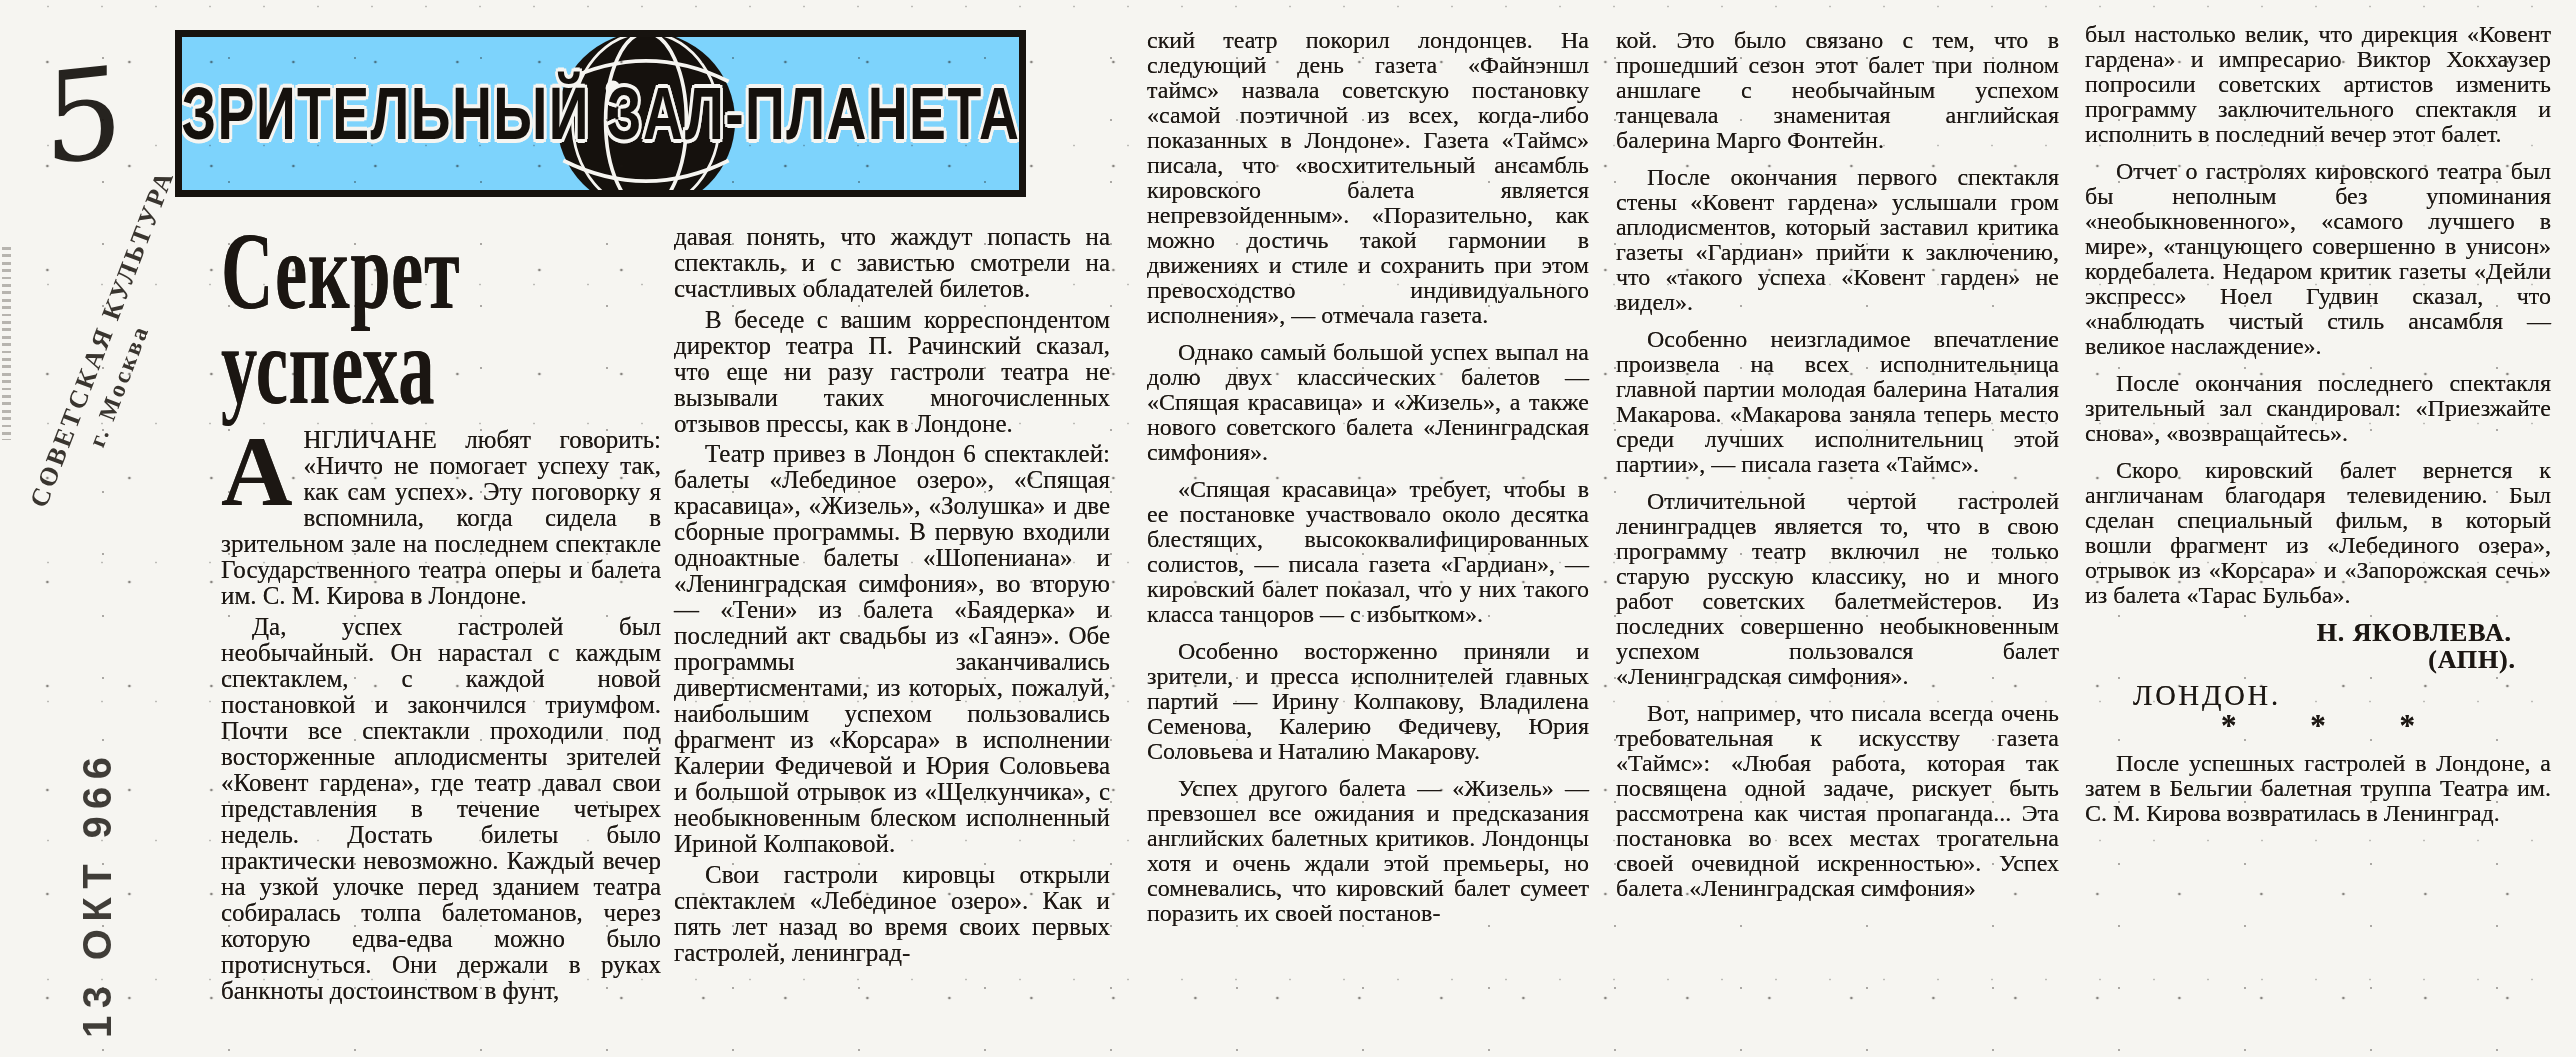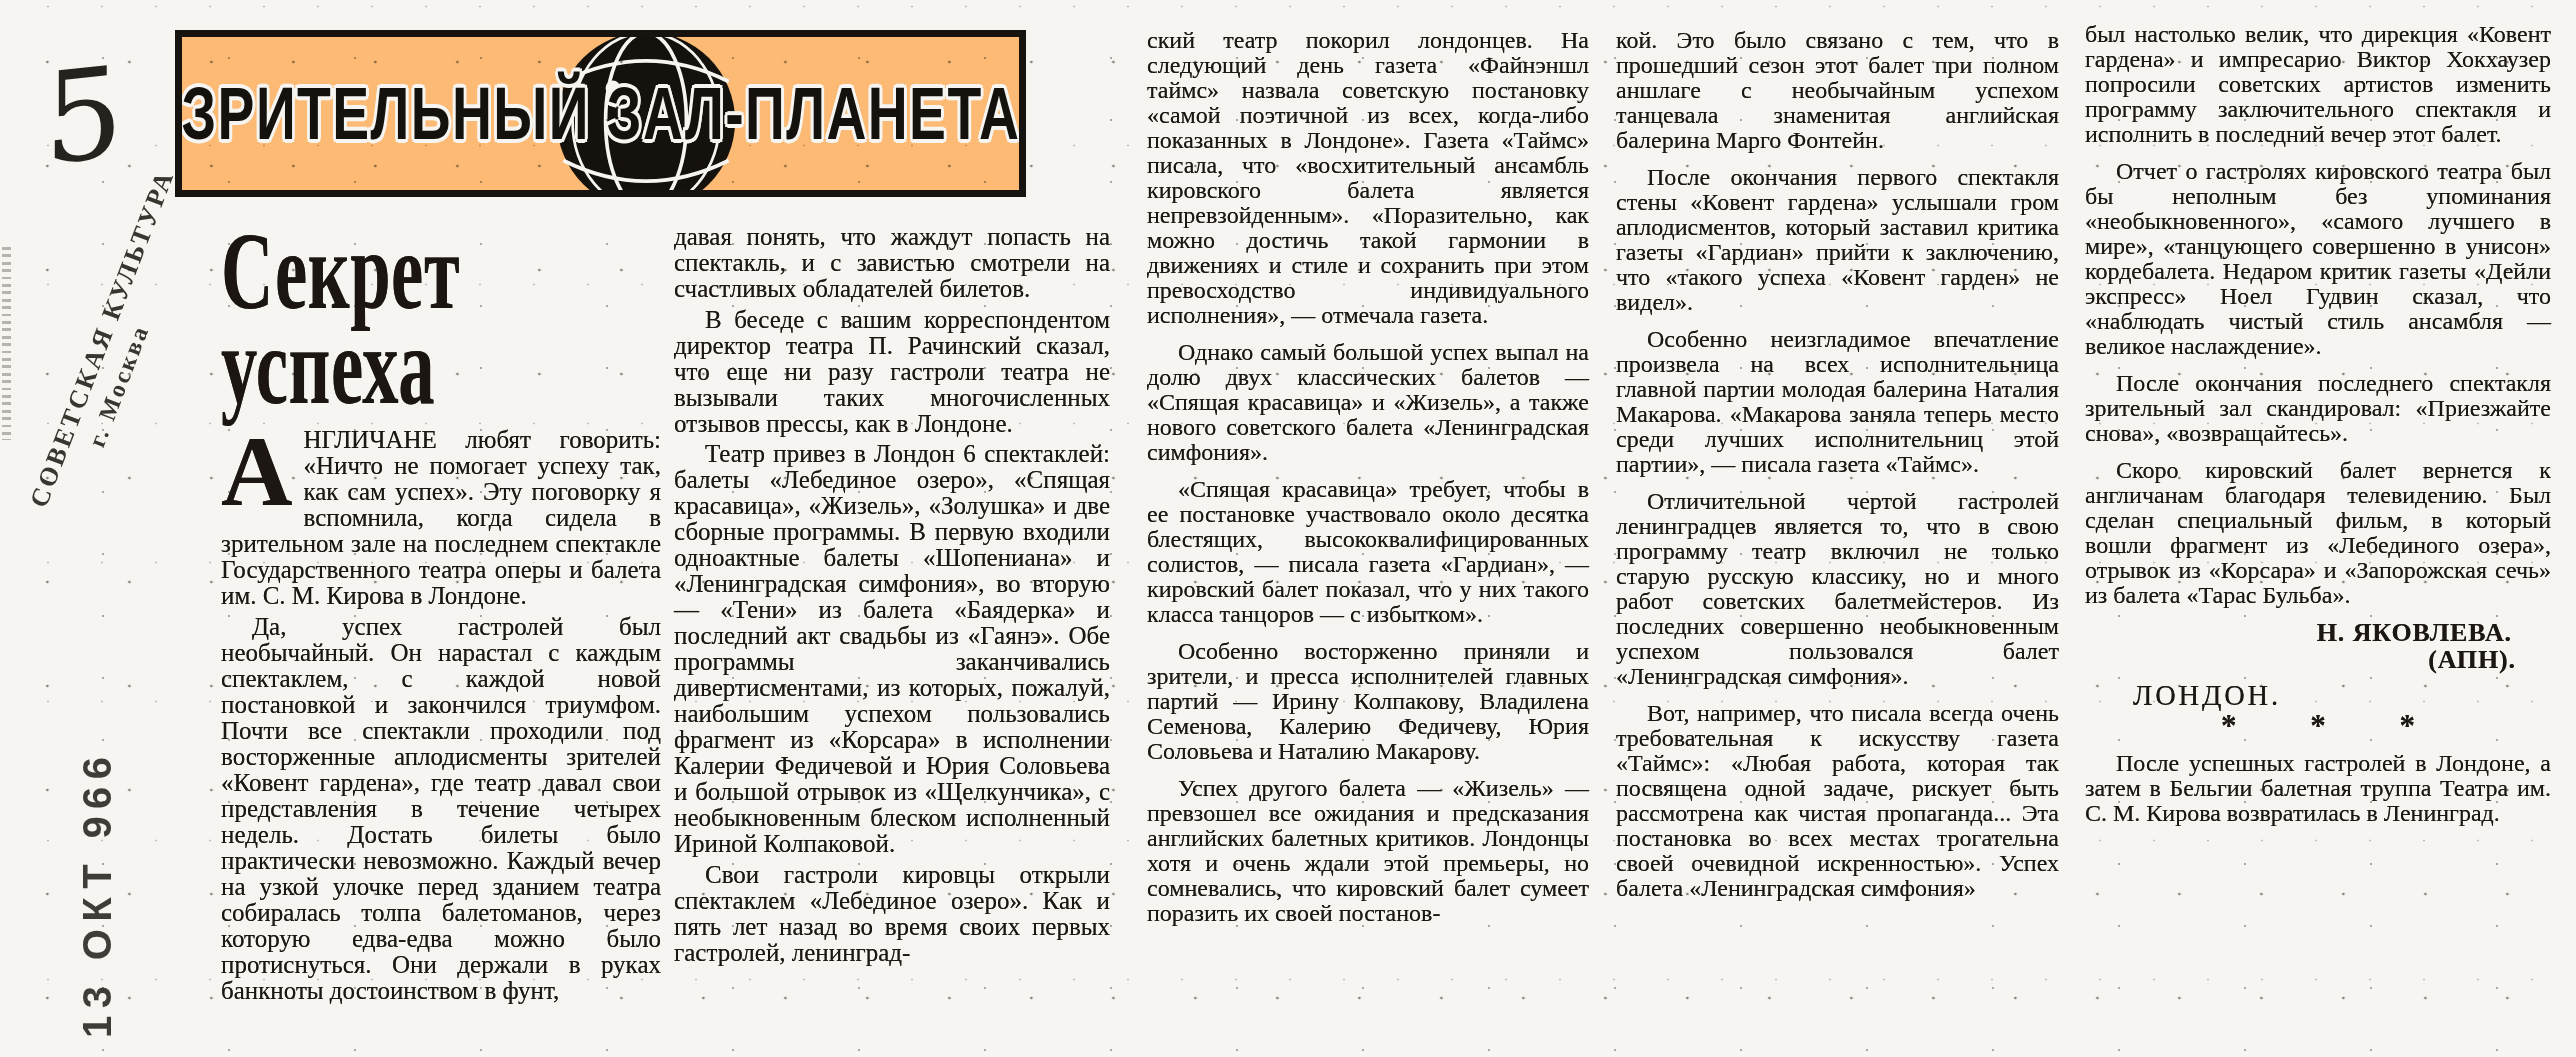--- a/index.html
+++ b/index.html
@@ -57,21 +57,21 @@
     position:absolute;left:1.8px;top:247px;width:9.2px;height:193px;
     background:repeating-linear-gradient(#6a655e 0 2.8px, transparent 2.8px 7.4px);
     opacity:.45;
   }
   
   .masthead{
     position:absolute;left:175px;top:30px;
     width:851px;height:167px;
     border:7.4px solid #17130f;
     box-sizing:border-box;
-    background:#fdba74;
+    background:#7dd3fc;
     overflow:hidden;
   }
   .masthead-inner{
     position:relative;width:100%;height:100%;
     display:flex;align-items:center;justify-content:center;
   }
   .globe{
     position:absolute;left:374px;top:-6.4px;
     width:180px;height:180px;
   }

